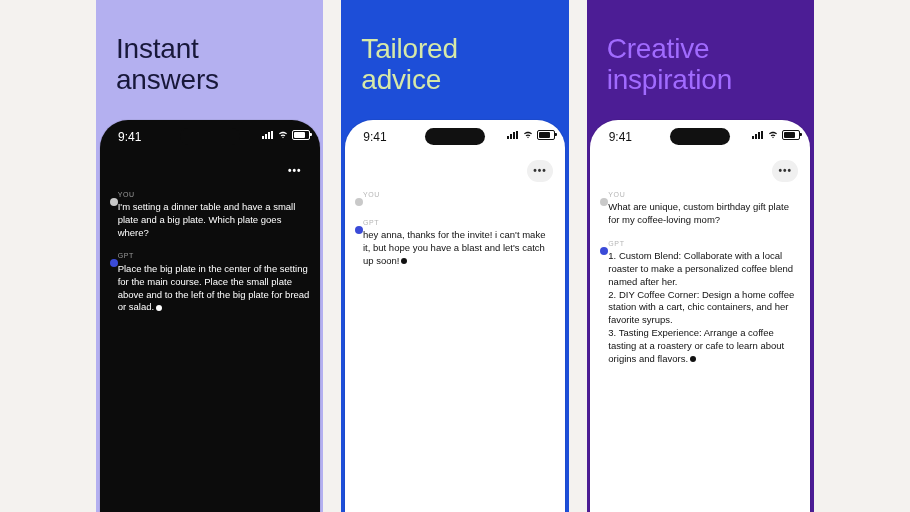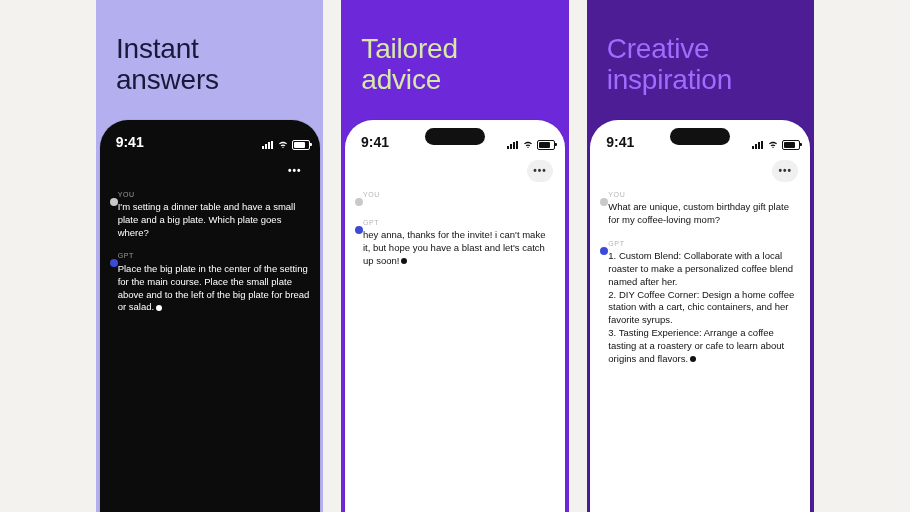--- a/index.html
+++ b/index.html
@@ -1,20 +1,20 @@
 <!DOCTYPE html>
 <html><head>
 <meta charset="utf-8">
 <style>
   html,body{margin:0;padding:0;width:910px;height:512px;background:#f4f2ef;font-family:-apple-system,BlinkMacSystemFont,"Segoe UI",Helvetica,Arial,sans-serif;overflow:hidden}
   .stage{display:flex;gap:18px;padding:0 96px;height:100%;align-items:stretch;justify-content:center}
   .panel{flex:1 1 0;position:relative;padding:26px 18px 0 18px;display:flex;flex-direction:column;overflow:hidden}
   .panel-title{font-size:28px;line-height:1.1;font-weight:400;letter-spacing:-.2px;margin:8px 0 24px 2px;white-space:pre-line}
   .phone{position:relative;width:200px;flex:1 0 auto;align-self:center;border-radius:28px 28px 0 0;padding:10px 10px 0 10px;display:flex;flex-direction:column;box-shadow:0 0 0 1px rgba(0,0,0,.05)}
-  .status-row{display:flex;align-items:flex-end;height:20px;font-size:14px;font-weight:700;position:relative}
+  .status-row{display:flex;align-items:flex-start;height:20px;font-size:12px;font-weight:400;position:relative}
   .status-time{width:40px;text-align:center}
   .status-notch{position:absolute;left:50%;top:-2px;transform:translateX(-50%);width:60px;height:17px;border-radius:10px}
   .status-right{margin-left:auto;display:flex;align-items:center;gap:4px}
   .sig-icon{width:12px;height:8px;display:flex;align-items:flex-end;gap:1px}
   .sig-icon span{width:2px;background:currentColor}
   .sig-icon span:nth-child(1){height:3px}.sig-icon span:nth-child(2){height:5px}.sig-icon span:nth-child(3){height:7px}.sig-icon span:nth-child(4){height:8px}
   .wifi-icon{width:10px;height:8px}
   .batt-icon{width:16px;height:8px;border:1px solid currentColor;border-radius:2px;position:relative}
   .batt-icon::after{content:"";position:absolute;right:-3px;top:2px;width:2px;height:3px;background:currentColor;border-radius:0 1px 1px 0}
   .batt-fill{position:absolute;left:1px;top:1px;bottom:1px;width:11px;background:currentColor;border-radius:1px}
@@ -28,21 +28,21 @@
   .cursor{display:inline-block;width:6px;height:6px;border-radius:50%;margin-left:2px;vertical-align:middle}
   
   #p1{background:#b4b0f0}
   #p1 .panel-title{color:#18183a}
   #p1 .phone{background:#0c0c0c;color:#fff}
   #p1 .status-notch{background:#0c0c0c}
   #p1 .more-btn{color:#fff}
   #p1 .dot-user{background:#c9c9c9}
   #p1 .dot-gpt{background:#3b4bd8}
   #p1 .cursor{background:#fff}
-  #p2{background:#6d28d9}
+  #p2{background:#1d4ed8}
   #p2 .panel-title{color:#d7e9a8}
   #p2 .phone{background:#fff;color:#111}
   #p2 .status-notch{background:#111}
   #p2 .more-btn{background:#f0f0f0;color:#333}
   #p2 .dot-user{background:#c9c9c9}
   #p2 .dot-gpt{background:#3b4bd8}
   #p2 .cursor{background:#111}
   #p2 .role{color:#777}
   #p3{background:#4c1d95}
   #p3 .panel-title{color:#a16bff}

